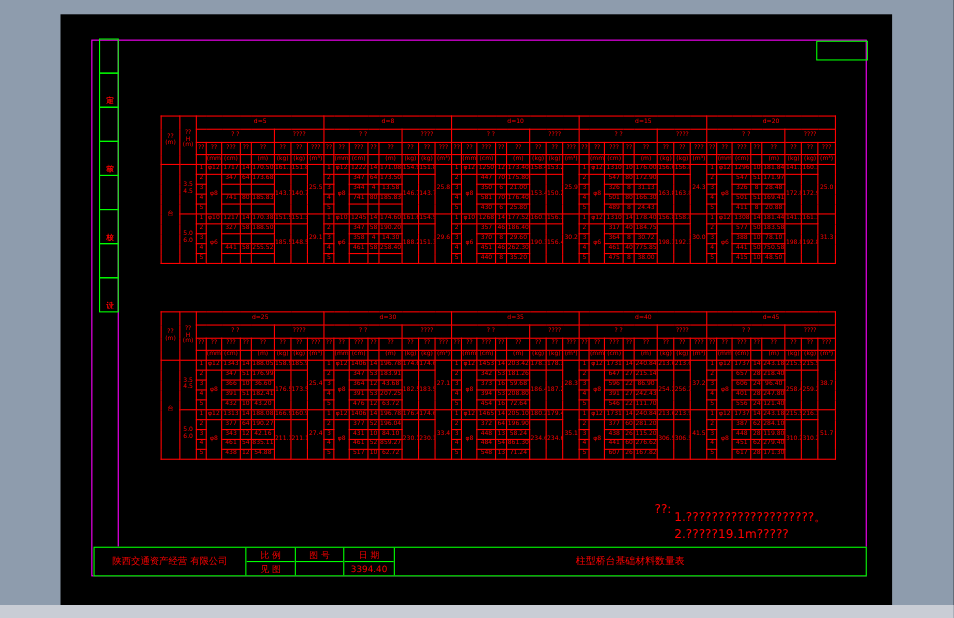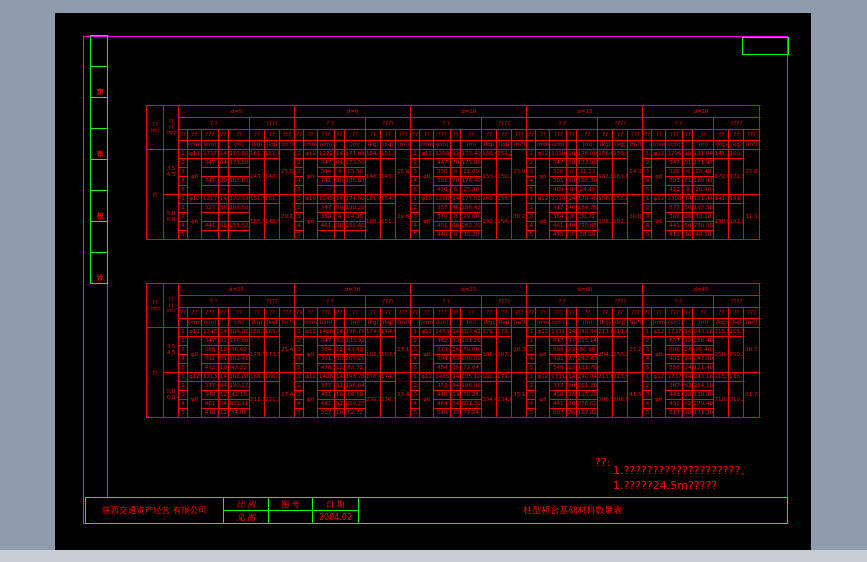--- a/index.html
+++ b/index.html
@@ -975,33 +975,33 @@
             <td>617</td>
             <td>28</td>
             <td>171.30</td>
           </tr>
         </tbody>
       </table>
     </div>
 
   <div class="abs note" style="left:540px;top:443px;">??:</div>
   <div class="abs note" style="left:558px;top:450px;">1.????????????????????。</div>
-  <div class="abs note" style="left:558px;top:466px;">1.?????24.5m?????</div>
+  <div class="abs note" style="left:558px;top:466px;">2.?????19.1m?????</div>
 
   <div id="titleblock" class="abs" style="left:30px;top:484px;">
     <div class="tb-cell" style="width:137px;font-size:8.5px;">陕西交通资产经营 有限公司</div>
-    <div class="tb-cell tb-two" style="width:44px;font-size:8px;font-style:italic;">
+    <div class="tb-cell tb-two" style="width:44px;font-size:8px;">
       <div>比 例</div>
       <div>见 图</div>
     </div>
     <div class="tb-cell tb-two" style="width:43px;font-size:8px;">
       <div>图 号</div>
       <div></div>
     </div>
     <div class="tb-cell tb-two" style="width:45px;font-size:8px;">
       <div>日 期</div>
-      <div>2004.02</div>
+      <div>3394.40</div>
     </div>
     <div class="tb-cell" style="flex:1;font-size:9px;">柱型桥台基础材料数量表</div>
   </div>
 </div>
 
 <div id="statusbar" class="abs"></div>
 
 </body></html>

